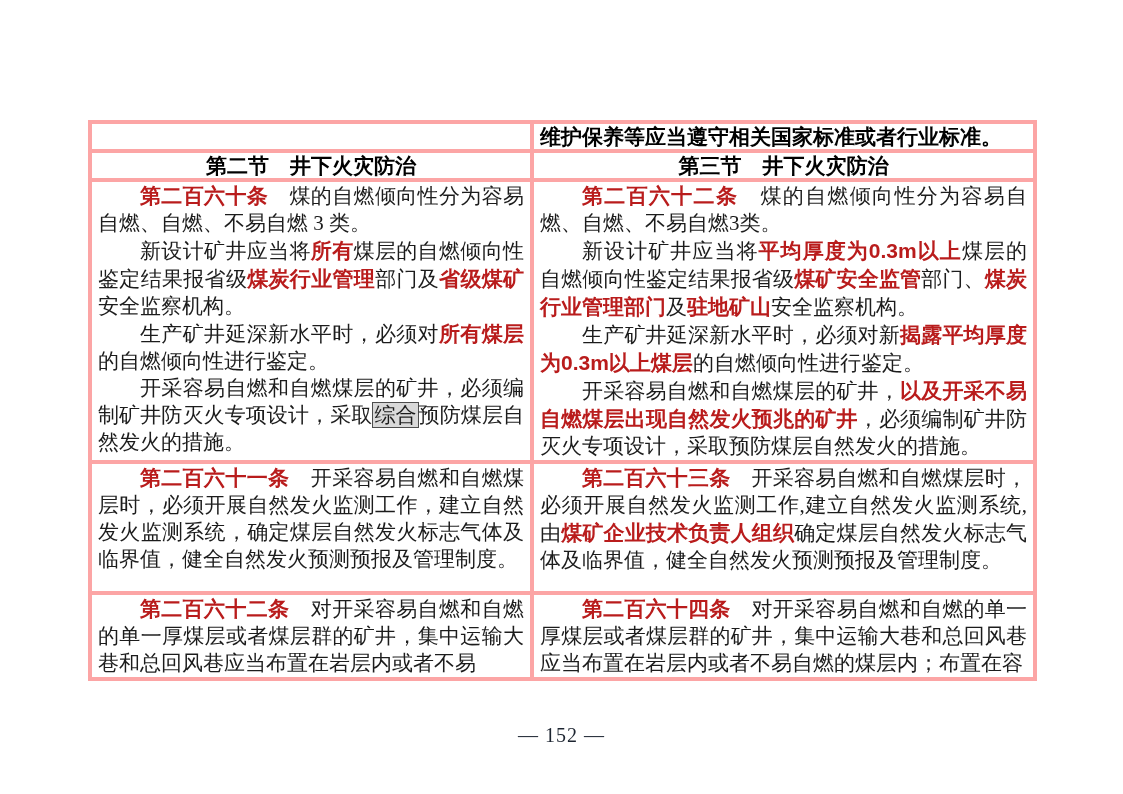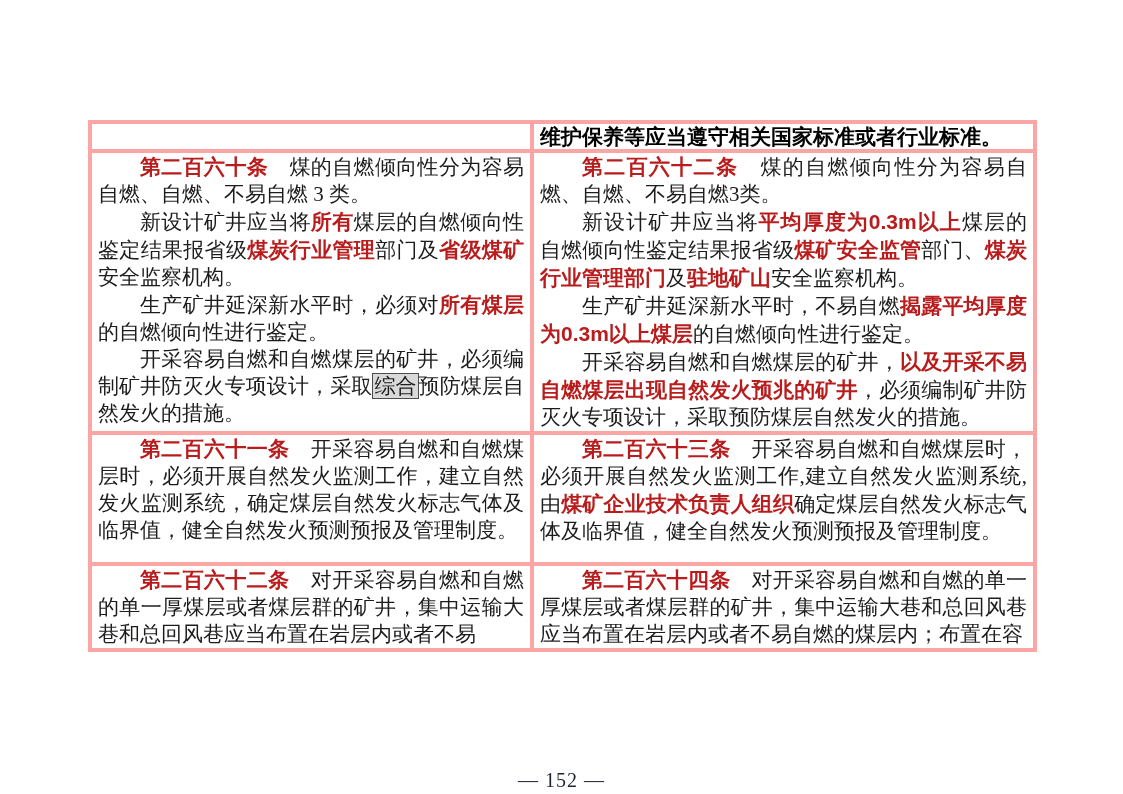--- a/index.html
+++ b/index.html
@@ -67,21 +67,21 @@
     color: #b91c1c;
   }
   .seg-hl {
     background: #d9d9d9;
     border: 1px solid #4d4d4d;
     padding: 0 1px;
     margin-top: 12px;
   }
   .page-footer {
     position: absolute;
-    top: 769px;
+    top: 724px;
     left: 0;
     width: 1123px;
     text-align: center;
     font-size: 20px;
     color: #1c2430;
     letter-spacing: 1px;
   }
 </style>
 </head>
 <body>
@@ -91,31 +91,35 @@
       <col class="col-left">
       <col class="col-right">
     </colgroup>
   <tbody>
     <tr class="row-carryover">
       <td class="cell-empty"></td>
       <td class="cell-carryover">
         <span>维护保养等应当遵守相关国家标准或者行业标准。</span>
       </td>
     </tr>
+    <tr class="row-header">
+      <td class="cell-header">第二节　井下火灾防治</td>
+      <td class="cell-header">第三节　井下火灾防治</td>
+    </tr>
     <tr class="row-a">
       <td class="cell-body">
           <p><span class="seg-b">第二百六十条</span><span>　煤的自燃倾向性分为容易自燃、自燃、不易自燃 3 类。</span></p>
           <p><span>新设计矿井应当将</span><span class="seg-b">所有</span><span>煤层的自燃倾向性鉴定结果报省级</span><span class="seg-b">煤炭行业管理</span><span>部门及</span><span class="seg-b">省级煤矿</span><span>安全监察机构。</span></p>
           <p><span>生产矿井延深新水平时，必须对</span><span class="seg-b">所有煤层</span><span>的自燃倾向性进行鉴定。</span></p>
           <p><span>开采容易自燃和自燃煤层的矿井，必须编制矿井防灭火专项设计，采取</span><span class="seg-hl">综合</span><span>预防煤层自然发火的措施。</span></p>
         </td>
       <td class="cell-body">
           <p><span class="seg-b">第二百六十二条</span><span>　煤的自燃倾向性分为容易自燃、自燃、不易自燃3类。</span></p>
           <p><span>新设计矿井应当将</span><span class="seg-b">平均厚度为0.3m以上</span><span>煤层的自燃倾向性鉴定结果报省级</span><span class="seg-b">煤矿安全监管</span><span>部门、</span><span class="seg-b">煤炭行业管理部门</span><span>及</span><span class="seg-b">驻地矿山</span><span>安全监察机构。</span></p>
-          <p><span>生产矿井延深新水平时，不易自燃</span><span class="seg-b">揭露平均厚度为0.3m以上煤层</span><span>的自燃倾向性进行鉴定。</span></p>
+          <p><span>生产矿井延深新水平时，必须对新</span><span class="seg-b">揭露平均厚度为0.3m以上煤层</span><span>的自燃倾向性进行鉴定。</span></p>
           <p><span>开采容易自燃和自燃煤层的矿井，</span><span class="seg-b">以及开采不易自燃煤层出现自然发火预兆的矿井</span><span>，必须编制矿井防灭火专项设计，采取预防煤层自然发火的措施。</span></p>
         </td>
     </tr>
     <tr class="row-b">
       <td class="cell-body">
           <p><span class="seg-b">第二百六十一条</span><span>　开采容易自燃和自燃煤层时，必须开展自然发火监测工作，建立自然发火监测系统，确定煤层自然发火标志气体及临界值，健全自然发火预测预报及管理制度。</span></p>
         </td>
       <td class="cell-body">
           <p><span class="seg-b">第二百六十三条</span><span>　开采容易自燃和自燃煤层时，必须开展自然发火监测工作,建立自然发火监测系统,由</span><span class="seg-b">煤矿企业技术负责人组织</span><span>确定煤层自然发火标志气体及临界值，健全自然发火预测预报及管理制度。</span></p>
         </td>

